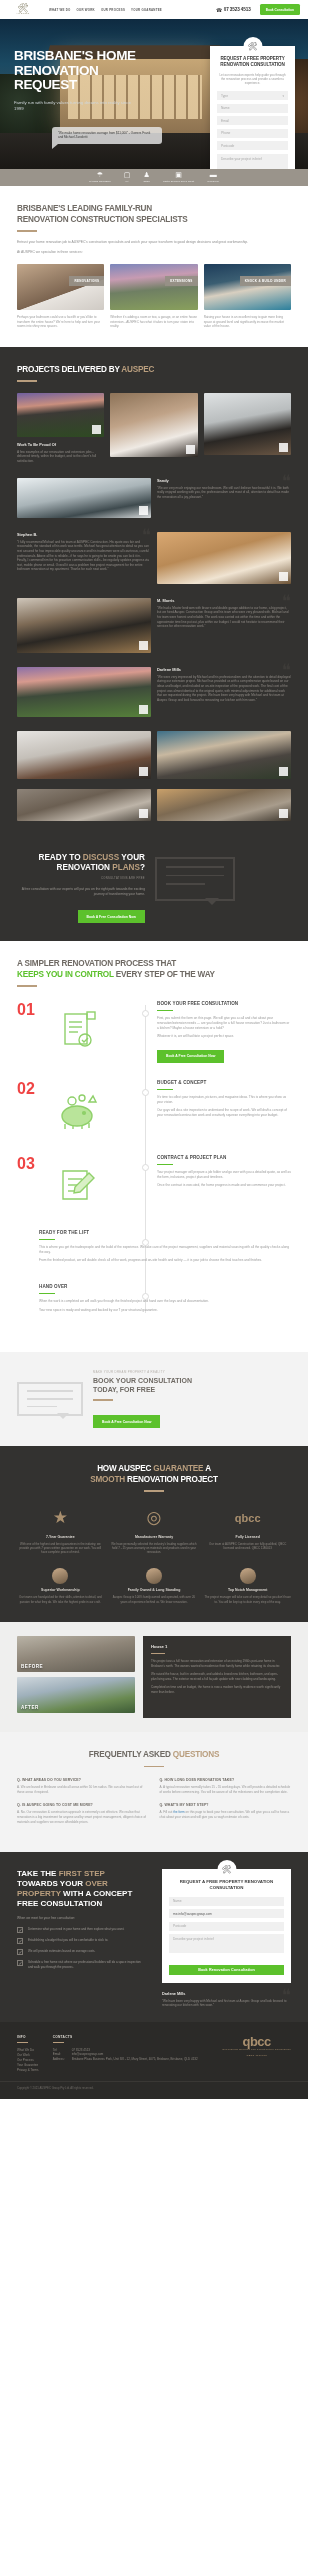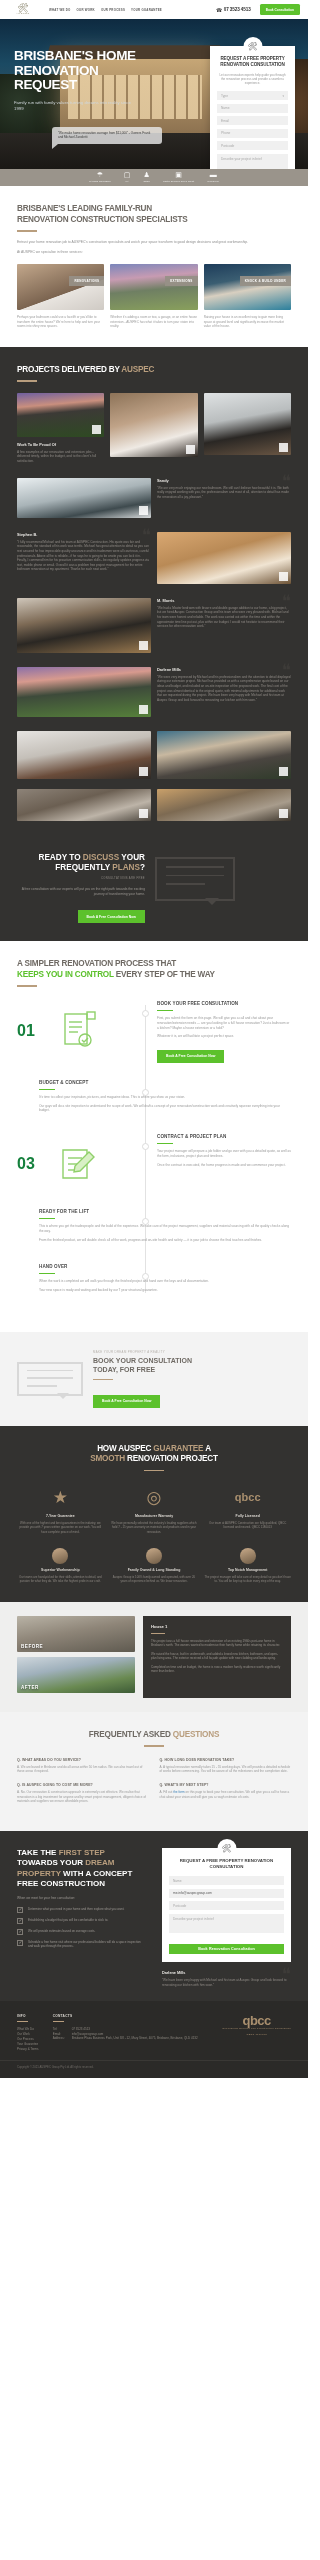--- a/index.html
+++ b/index.html
@@ -179,21 +179,21 @@
   .speech i { display:block; height:1.8px; background:#4a4744; margin:7px 9px; }
   .speech::after { content:""; position:absolute; right:14px; bottom:-13px;
     width:0; height:0; border:7px solid transparent; border-top-color:#4a4744; }
 
   
   .steps { margin-top:14px; position:relative; }
   .steps::before { content:""; position:absolute; left:128px; top:4px; bottom:4px;
     width:1px; background:#e2e2e2; }
   .step { display:flex; margin-bottom:17px; position:relative; }
   .step-l { width:118px; position:relative; height:58px; }
-  .stp-num { font-size:16px; font-weight:bold; color:#15803d; position:absolute; left:0; top:0;margin-top:21px; }
+  .stp-num { font-size:16px; font-weight:bold; color:#ef4444; position:absolute; left:0; top:0; }
   .stp-ico { position:absolute; left:34px; top:8px; width:54px; height:46px; color:#8fd06a; }
   .dot { position:absolute; left:125px; top:9px; width:7px; height:7px; border-radius:50%;
     background:#fff; border:1px solid #dcdcdc; }
   .step-r { margin-left:22px; flex:1; }
   .step-r h5 { font-size:4.6px; font-weight:bold; color:#4a4a4a; letter-spacing:.1px; }
   .step-r .rule { width:16px; height:1.2px; background:#5cc12c; margin:4px 0 5px; }
   .step-r p { font-size:3.2px; line-height:4.8px; color:#999; margin-bottom:4px; }
 
   
   .cta3 { display:flex; gap:10px; align-items:center; }
@@ -478,21 +478,21 @@
       <div class="proj-col" style="flex:1.05">
         <div class="ph p-dem2">
           <div class="zoom"></div>
         </div>
       </div>
     </div>
 
     <div class="cta2" style="margin-top:32px">
       <div class="l">
         <h2><span>READY TO </span><span class="accent-tan">DISCUSS</span><span> YOUR</span></h2>
-        <h2><span>FREQUENTLY </span><span class="accent-tan">PLANS</span><span>?</span></h2>
+        <h2><span>RENOVATION </span><span class="accent-tan">PLANS</span><span>?</span></h2>
         <div style="font-size:2.7px;color:#8d8882;letter-spacing:.35px;margin:3px 0 7px">CONSULTATIONS ARE FREE</div>
         <p>A free consultation with our experts will put you on the right path towards the exciting journey of transforming your home.</p>
         <span class="btn-grn-sm">Book A Free Consultation Now</span>
       </div>
       <div class="speech">
         <i></i>
           <i></i>
           <i style="margin-right:28px"></i>
       </div>
     </div>
@@ -524,20 +524,33 @@
         <div class="step-r">
           <h5>BOOK YOUR FREE CONSULTATION</h5>
           <div class="rule"></div>
           <p>First, you submit the form on this page. We will give you a call and chat about your renovation/extension needs — are you looking for a full house renovation? Just a bathroom or a kitchen? Maybe a house extension or a hold?</p>
           <p>Whatever it is, we will facilitate a project perfect space.</p>
           <span class="btn-grn-sm" style="margin-top:4px">Book A Free Consultation Now</span>
         </div>
       </div>
 
       <div class="step">
+        <div class="step-l">
+          <div class="stp-num">02</div>
+          <div class="stp-ico">
+            <svg viewBox="0 0 54 46" width="54" height="46" fill="none" stroke="#8fd06a" stroke-width="1.4">
+              <ellipse cx="26" cy="28" rx="15" ry="10" fill="#b9e49a" stroke="#8fd06a"></ellipse>
+              <circle cx="33" cy="25" r="1.4" fill="#8fd06a"></circle>
+              <path d="M14 36 L14 41 M22 37 L22 41 M31 37 L31 41 M38 35 L38 40"></path>
+              <circle cx="21" cy="13" r="4"></circle>
+                <circle cx="31" cy="10" r="3"></circle>
+              <path d="M38 14 l4 -6 l3 6 z"></path>
+            </svg>
+          </div>
+        </div>
         <div class="dot"></div>
         <div class="step-r">
           <h5>BUDGET &amp; CONCEPT</h5>
           <div class="rule"></div>
           <p>It's time to collect your inspiration, pictures, and magazine ideas. This is where you show us your vision.</p>
           <p>Our guys will do a site inspection to understand the scope of work. We will draft a concept of your renovation/construction work and creatively squeeze everything into your budget.</p>
         </div>
       </div>
 
       <div class="step">
@@ -688,23 +701,23 @@
           <div class="faq-a"><span>A. Fill out </span><span class="lnk">the form</span><span> on this page to book your free consultation. We will give you a call to have a chat about your vision and will give you a rough estimate of costs.</span></div>
         </div>
       </div>
     </div>
   </div>
 
   <div class="fin">
     <div class="fin-top">
       <div class="fin-l">
         <h2><span>TAKE THE </span><span class="accent-tan">FIRST STEP</span></h2>
-        <h2><span>TOWARDS YOUR </span><span class="accent-tan">DREAM</span></h2>
+        <h2><span>TOWARDS YOUR </span><span class="accent-tan">OVER</span></h2>
         <h2><span class="accent-tan">PROPERTY</span><span> WITH A CONCEPT</span></h2>
-        <h2><span>FREE CONSTRUCTION</span></h2>
+        <h2><span>FREE CONSULTATION</span></h2>
         <div class="fin-sub">When we meet for your free consultation:</div>
 
         <div class="chk">
           <div class="chk-b"></div>
           <p>Determine what you need in your home and then explore what you want.</p>
         </div>
         <div class="chk">
           <div class="chk-b"></div>
           <p>Establishing a budget that you will be comfortable to stick to.</p>
         </div>

